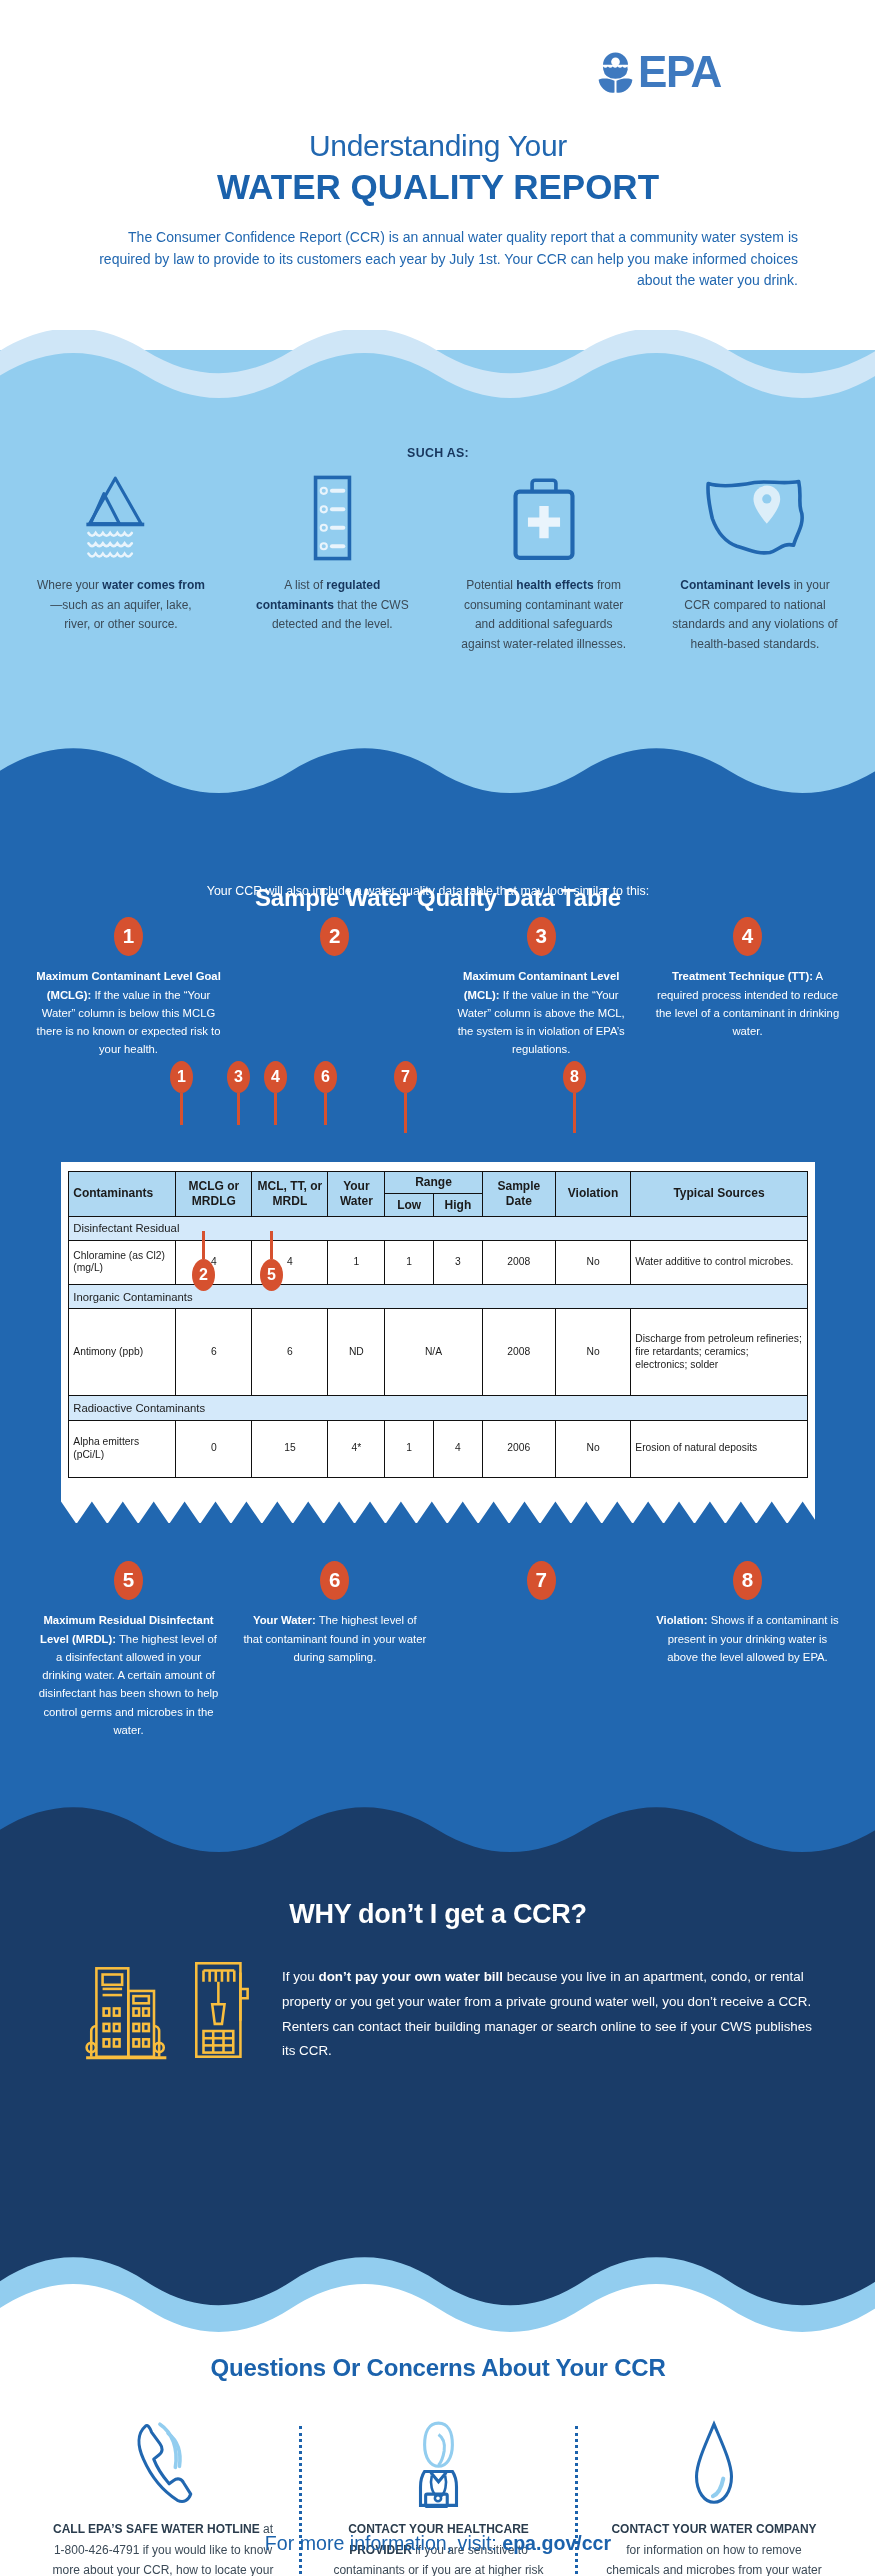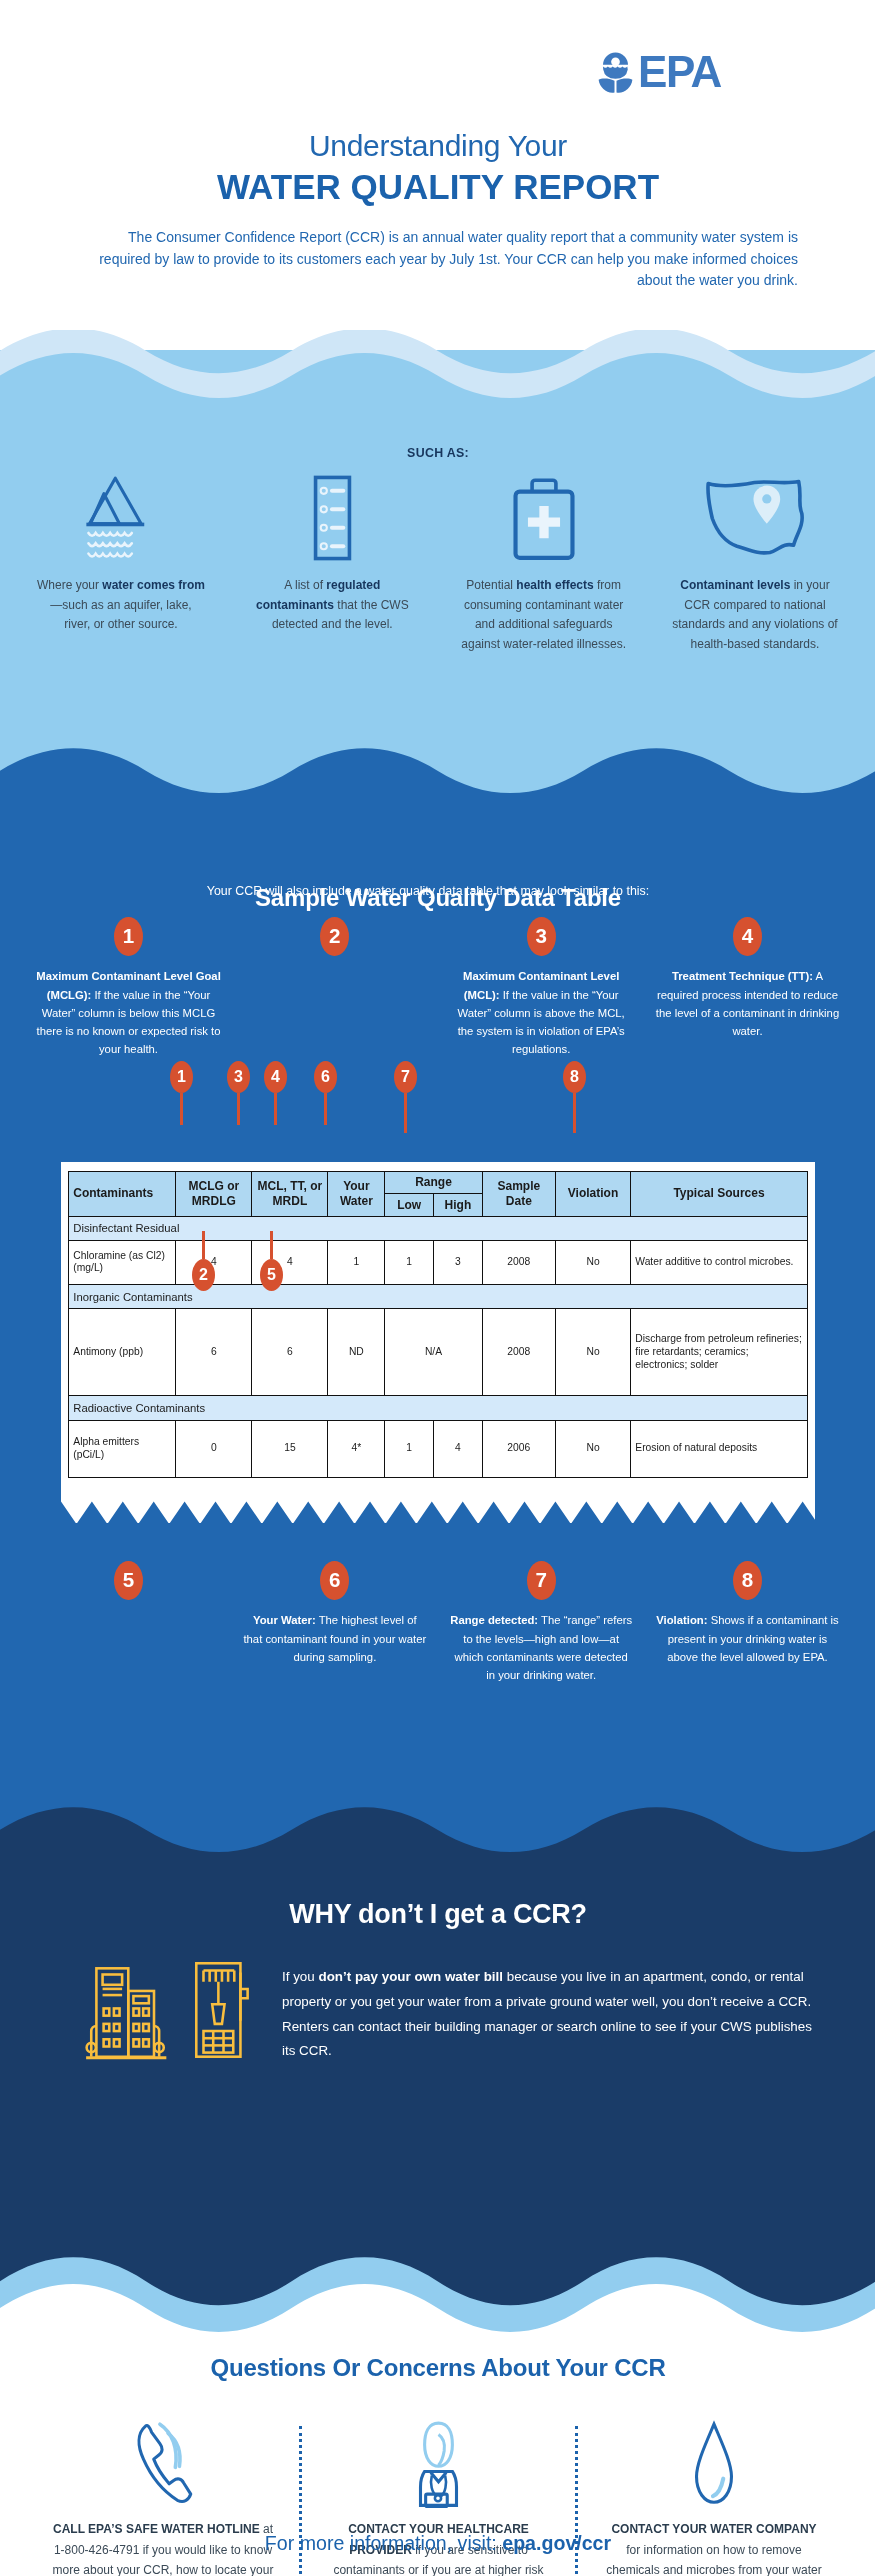--- a/index.html
+++ b/index.html
@@ -390,28 +390,28 @@
   <div class="badge" style="order:2">2</div>
 </div>
 <div class="ptr up" style="left:260px;top:1231px">
   <div class="stem" style="height:28px;order:1"></div>
   <div class="badge" style="order:2">5</div>
 </div>
 
 <div class="numrow" id="numrow-bot">
   <div class="numcol">
     <div class="badge">5</div>
+    <div class="numtxt"><b>Maximum Residual Disinfectant Level (MRDL):</b><span> The highest level of a disinfectant allowed in your drinking water. A certain amount of disinfectant has been shown to help control germs and microbes in the water.</span></div>
   </div>
   <div class="numcol">
     <div class="badge">6</div>
     <div class="numtxt"><b>Your Water:</b><span> The highest level of that contaminant found in your water during sampling.</span></div>
   </div>
   <div class="numcol">
     <div class="badge">7</div>
-    <div class="numtxt"><b>Range detected:</b><span> The “range” refers to the levels—high and low—at which contaminants were detected in your drinking water.</span></div>
   </div>
   <div class="numcol">
     <div class="badge">8</div>
     <div class="numtxt"><b>Violation:</b><span> Shows if a contaminant is present in your drinking water is above the level allowed by EPA.</span></div>
   </div>
 </div>
 
 <div id="why-title">WHY don’t I get a CCR?</div>
 <div id="why-row">
   <div id="why-icons">

